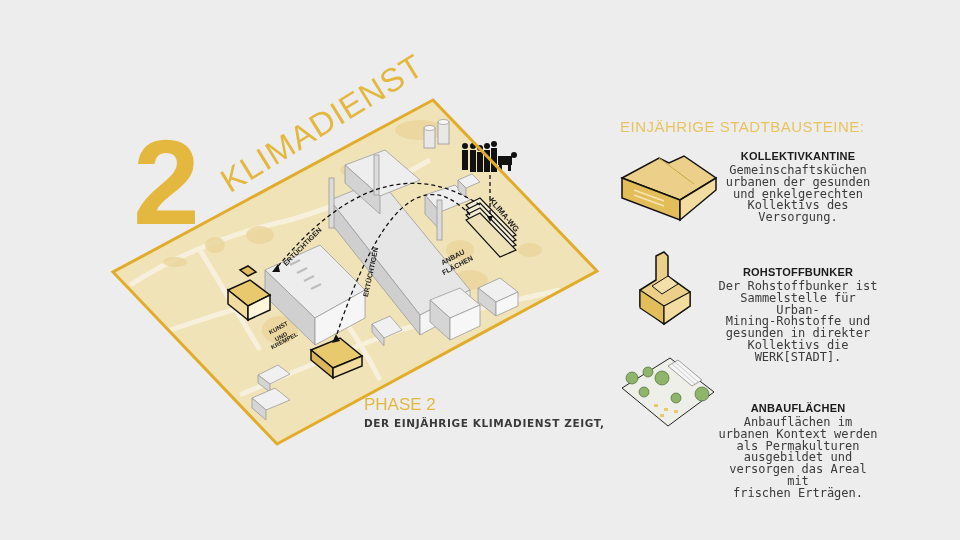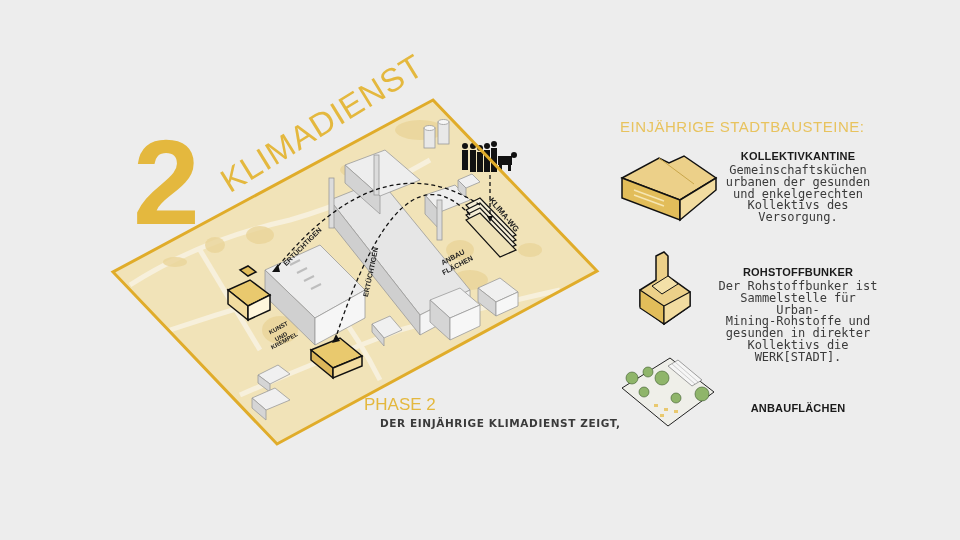--- a/index.html
+++ b/index.html
@@ -3,21 +3,21 @@
 <meta charset="utf-8">
 <style>
   html,body{margin:0;padding:0;}
   body{width:960px;height:540px;background:#ededed;position:relative;overflow:hidden;font-family:"DejaVu Sans",sans-serif;}
   .abs{position:absolute;}
   #map{position:absolute;left:0;top:0;width:960px;height:540px;}
   .big-num{position:absolute;left:133px;top:122px;font-family:"Liberation Sans",sans-serif;font-weight:bold;font-size:120px;line-height:120px;color:#e4b83e;letter-spacing:-4px;}
   .title-rot{position:absolute;left:214px;top:168px;transform-origin:0 0;transform:rotate(-31.7deg);font-family:"Liberation Sans",sans-serif;font-size:33px;color:#e4b83e;letter-spacing:1px;white-space:nowrap;}
   .phase{position:absolute;left:364px;top:396px;}
   .phase-title{font-family:"Liberation Sans",sans-serif;font-size:17px;color:#e4b83e;line-height:18px;}
-  .phase-body{font-family:"DejaVu Sans",sans-serif;font-size:10.5px;color:#3a3a3a;letter-spacing:0.6px;line-height:14px;font-weight:bold;margin-top:2px;margin-left:16px;}
+  .phase-body{font-family:"DejaVu Sans",sans-serif;font-size:10.5px;color:#3a3a3a;letter-spacing:0.6px;line-height:14px;font-weight:bold;margin-top:2px;}
   .right-head{position:absolute;left:620px;top:118px;font-family:"Liberation Sans",sans-serif;font-size:15px;color:#e8c35e;letter-spacing:0.5px;}
   .item{position:absolute;width:160px;left:718px;text-align:center;}
   .item-title{font-family:"Liberation Sans",sans-serif;font-weight:bold;font-size:11px;color:#1a1a1a;letter-spacing:0.2px;margin-bottom:3px;}
   .item-text{font-family:"DejaVu Sans Mono",monospace;font-size:12px;line-height:11.8px;color:#3b3b3b;}
   .lbl{position:absolute;font-family:"Liberation Sans",sans-serif;font-weight:bold;font-size:7px;color:#222;white-space:nowrap;transform-origin:0 0;}
 </style>
 </head>
 <body>
 
 <svg id="map" viewBox="0 0 960 540" xmlns="http://www.w3.org/2000/svg">
@@ -219,13 +219,21 @@
       <rect x="42" y="62" width="4" height="3"></rect>
     </g>
   <polygon points="50,14 60,8 84,28 74,34" fill="#f6f6f6" stroke="#888" stroke-width="0.8"></polygon>
   <g stroke="#b0b0b0" stroke-width="0.6">
       <line x1="54" y1="12" x2="77" y2="32"></line>
       <line x1="57" y1="10" x2="80" y2="30"></line>
     </g>
 </svg>
 <div class="item" style="top:354px;margin-top:48px;">
   <div class="item-title">ANBAUFLÄCHEN</div>
+  <div class="item-text">
+    <div>Anbauflächen im</div>
+    <div>urbanen Kontext werden</div>
+    <div>als Permakulturen</div>
+    <div>ausgebildet und</div>
+    <div>versorgen das Areal mit</div>
+    <div>frischen Erträgen.</div>
+  </div>
 </div>
 
 </body></html>

